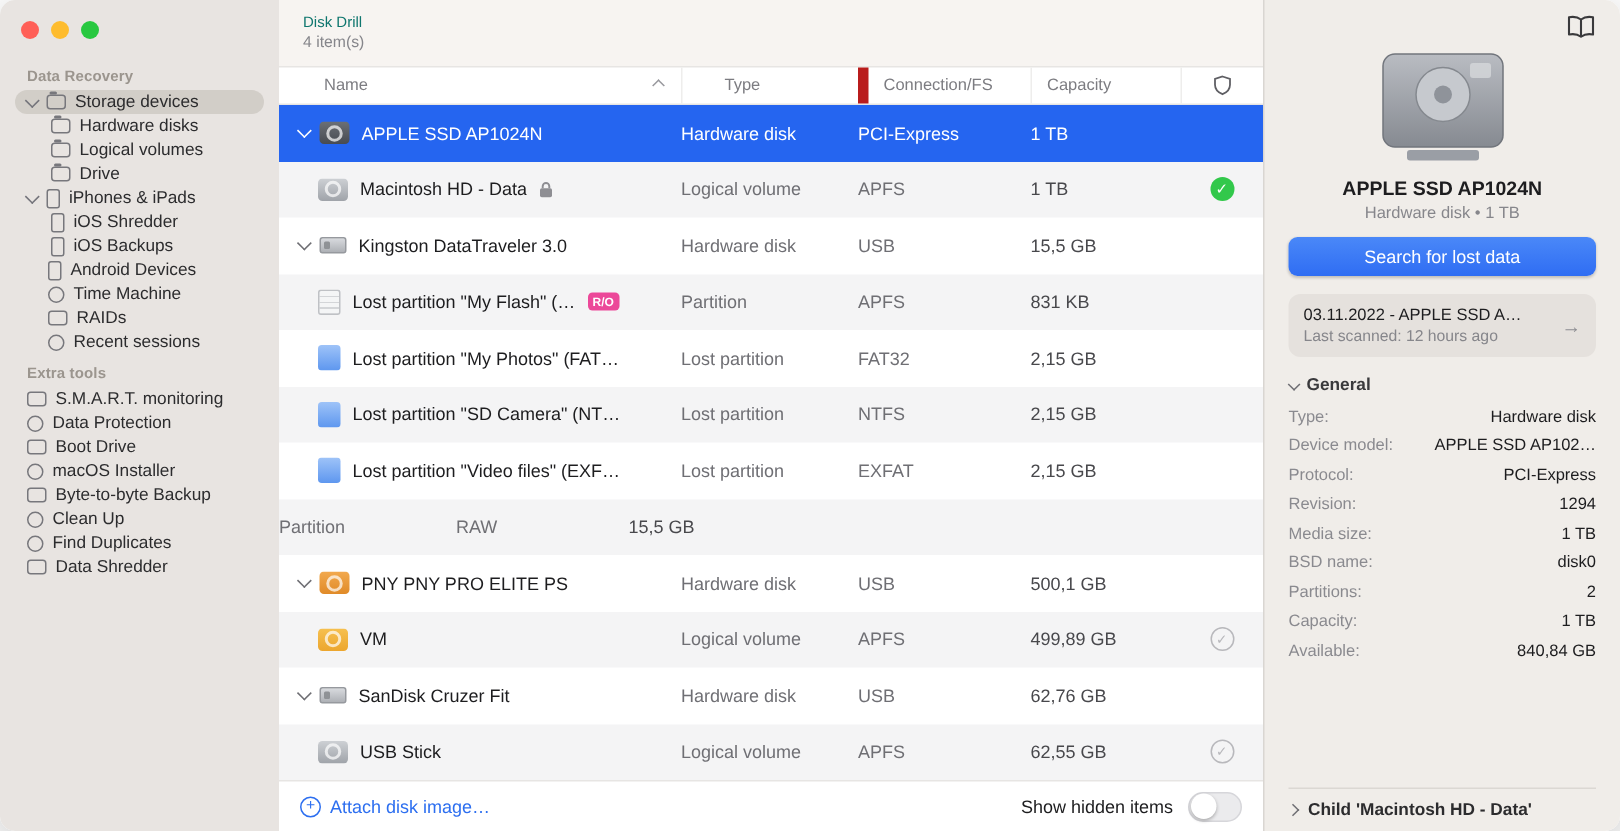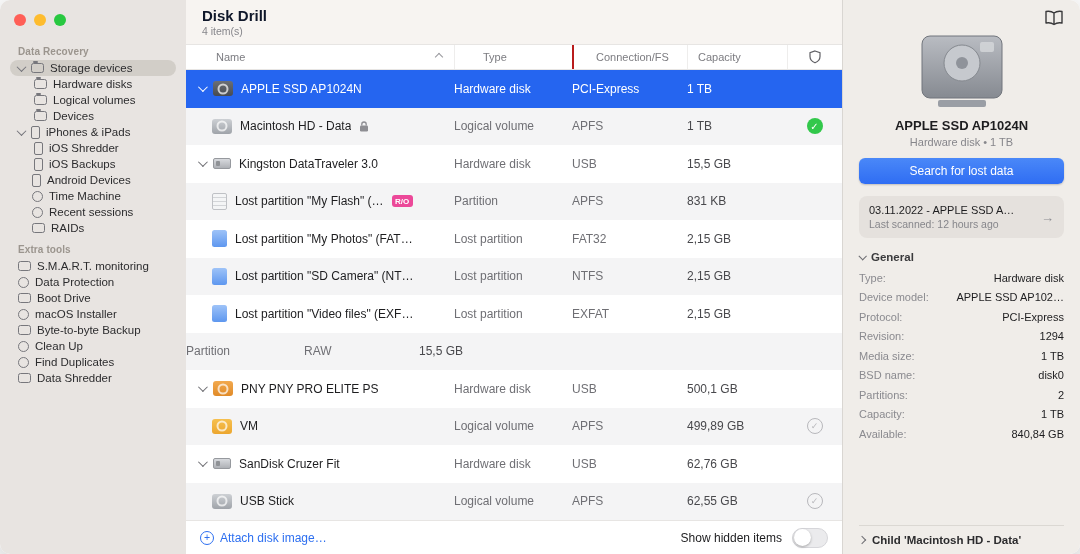--- a/index.html
+++ b/index.html
@@ -18,28 +18,28 @@
   .schev { width:7px; height:7px; border-right:1.4px solid #73737a; border-bottom:1.4px solid #73737a; transform:rotate(45deg) translate(-1px,-1px); flex:none; }
   .ssp { width:8px; flex:none; }
   .sic { flex:none; width:13px; height:10px; border:1.3px solid #77777c; border-radius:2.5px; position:relative; }
   .sic.folder::before { content:""; position:absolute; top:-3px; left:1px; width:5px; height:2px; background:#77777c; border-radius:1px; }
   .sic.tall { width:9px; height:13px; border-radius:2px; }
   .sic.round { width:11px; height:11px; border-radius:50%; }
 
   
   .main { flex:1; min-width:0; display:flex; flex-direction:column; background:#fff; }
   .main-header { height:44px; background:#f7f4f1; display:flex; flex-direction:column; justify-content:center; padding-left:16px; }
-  .mh-title { font-size:15px; font-weight:bold; color:#0f172a; }
+  .mh-title { font-size:10px; font-weight:normal; color:#0f766e; }
   .mh-sub { font-size:10.5px; color:#86868b; margin-top:1px; }
 
   .thead { height:26px; display:flex; align-items:flex-start; background:#fff; border-top:1px solid #e7e5e3; border-bottom:1px solid #e7e5e3; font-size:11px; color:#7c7c81; }
   .thc { display:flex; align-items:center; height:100%; }
   .th-name { flex:0 0 268px; padding-left:30px; }
   .th-type { flex:0 0 118px; border-left:1px solid #eeedec; padding-left:28px; }
-  .th-conn { flex:0 0 115px; border-left:2px solid #b91c1c; padding-left:22px; }
+  .th-conn { flex:0 0 115px; border-left:7px solid #b91c1c; padding-left:10px; }
   .th-cap  { flex:0 0 100px; border-left:1px solid #eeedec; padding-left:10px; }
   .th-chk  { flex:1; border-left:1px solid #eeedec; justify-content:center; }
   .sortc { width:6px; height:6px; border-left:1.3px solid #98989d; border-top:1.3px solid #98989d; transform:rotate(45deg); margin-left:auto; margin-right:12px; }
 
   .rows { flex:1; overflow:hidden; }
   .trow { height:37.5px; display:flex; align-items:center; font-size:12px; color:#1d1d1f; }
   .trow:nth-child(even) { background:#f4f4f5; }
   .trow.sel { background:#2565f0; color:#fff; }
   .trow.sel .coltxt, .trow.sel .captxt { color:#fff; }
   .trow.sel .rchev { border-color:#fff; }
@@ -125,21 +125,21 @@
     <div class="sitem lv1">
       <span class="sic folder"></span>
       <span>Hardware disks</span>
     </div>
     <div class="sitem lv1">
       <span class="sic folder"></span>
       <span>Logical volumes</span>
     </div>
     <div class="sitem lv1">
       <span class="sic folder"></span>
-      <span>Devices</span>
+      <span>Drive</span>
     </div>
     <div class="sitem">
       <span class="schev"></span>
       <span class="sic tall"></span>
       <span>iPhones &amp; iPads</span>
     </div>
     <div class="sitem lv1">
       <span class="sic tall"></span>
       <span>iOS Shredder</span>
     </div>
@@ -152,27 +152,27 @@
       <span class="sic tall"></span>
       <span>Android Devices</span>
     </div>
     <div class="sitem">
       <span class="ssp"></span>
       <span class="sic round"></span>
       <span>Time Machine</span>
     </div>
     <div class="sitem">
       <span class="ssp"></span>
-      <span class="sic round"></span>
-      <span>Recent sessions</span>
-    </div>
-    <div class="sitem">
-      <span class="ssp"></span>
       <span class="sic"></span>
       <span>RAIDs</span>
+    </div>
+    <div class="sitem">
+      <span class="ssp"></span>
+      <span class="sic round"></span>
+      <span>Recent sessions</span>
     </div>
 
     <div class="sec-label">Extra tools</div>
 
     <div class="sitem">
       <span class="sic"></span>
       <span>S.M.A.R.T. monitoring</span>
     </div>
     <div class="sitem">
       <span class="sic round"></span>

